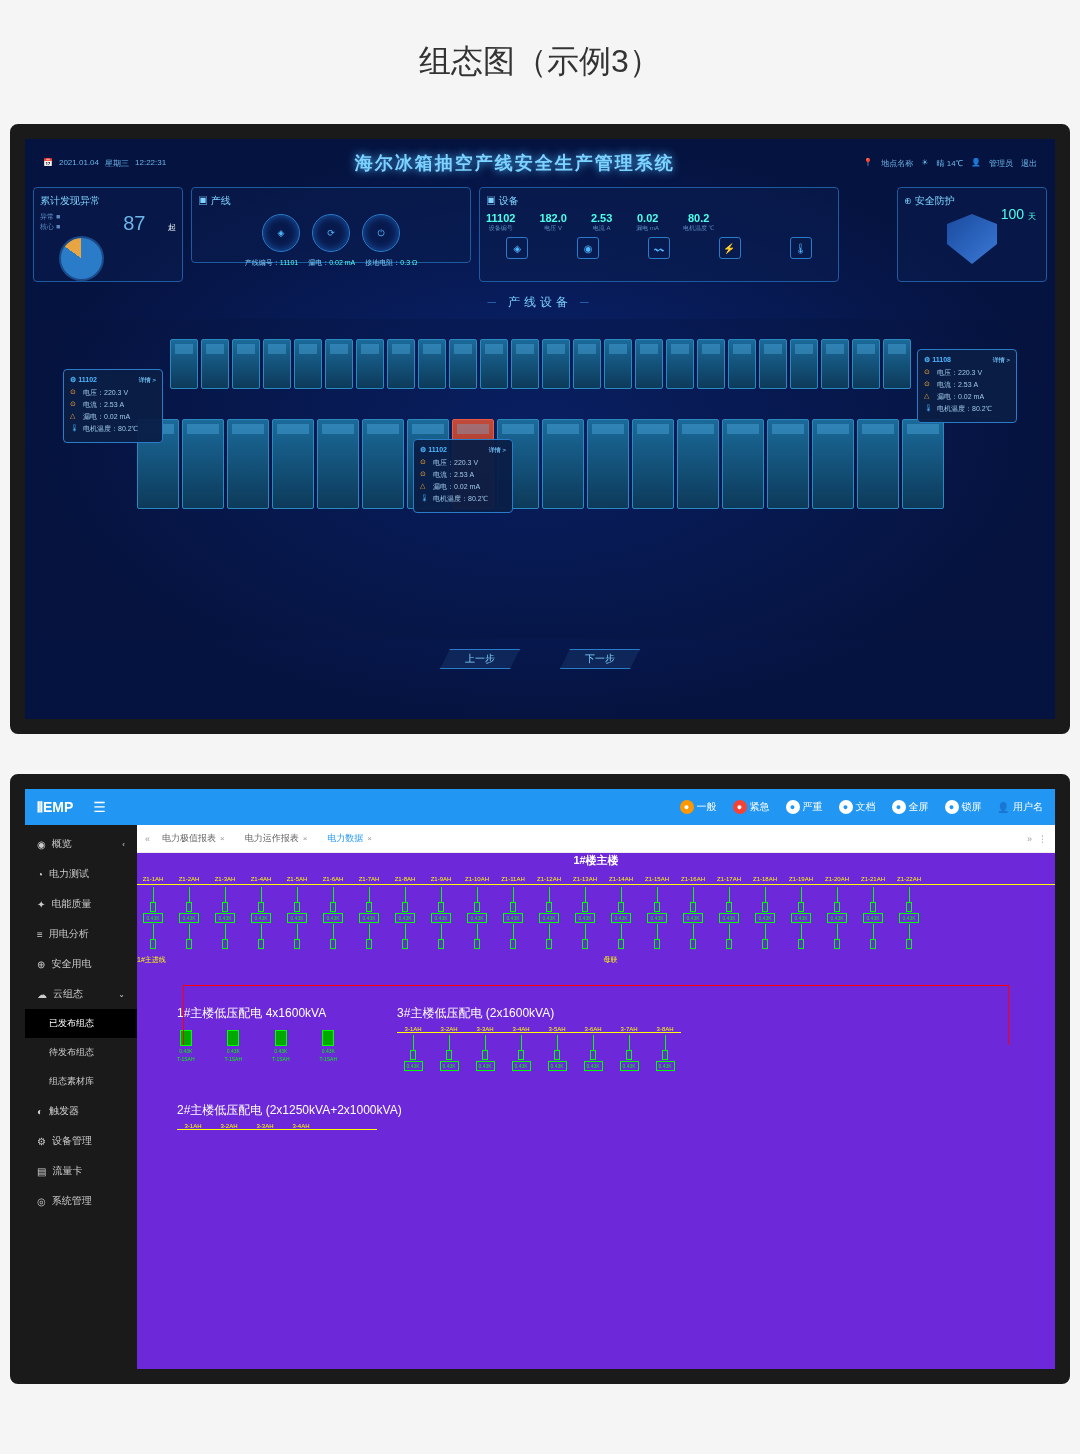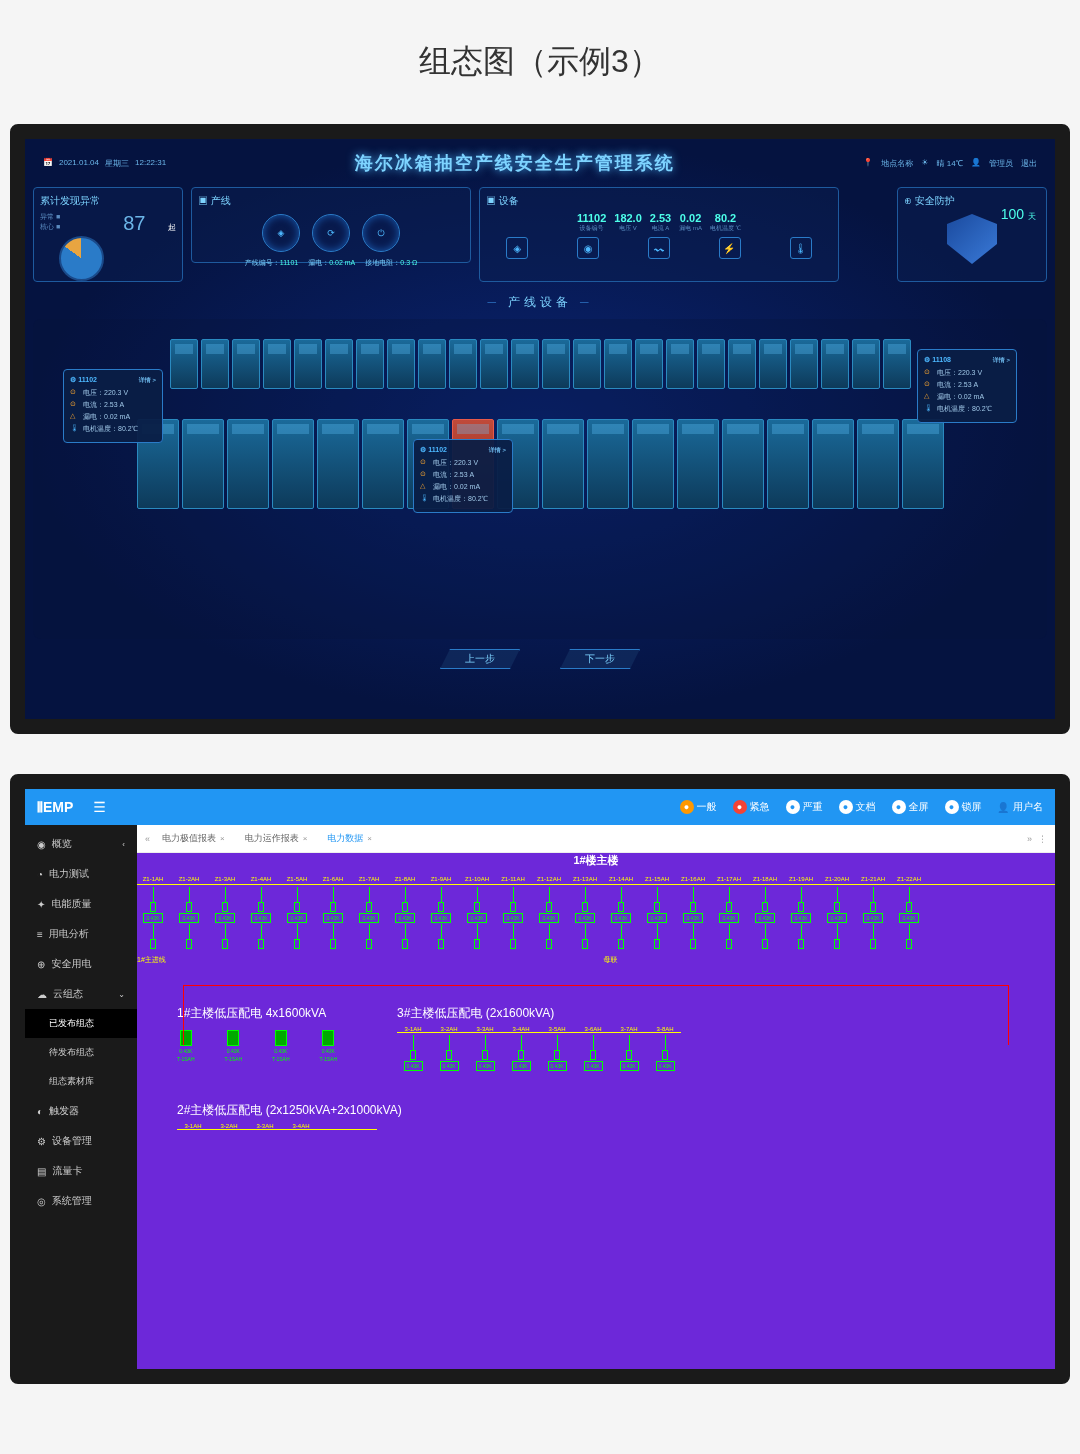--- a/index.html
+++ b/index.html
@@ -19,21 +19,21 @@
 .p1{width:150px;height:95px}
 .p2{width:280px;height:76px}
 .p3{width:360px;height:95px}
 .p4{width:150px;height:95px;margin-left:auto}
 .anomaly-count{font-size:20px;color:#6bb5e8;text-align:right;margin-right:20px}
 .anomaly-sub{font-size:7px;color:#5a8bc0}
 .pie-chart{width:45px;height:45px;border-radius:50%;background:conic-gradient(#2a7bc8 0 85%,#e8a541 85% 100%);margin:4px auto;border:2px solid #1a4a8a}
 .icon-row{display:flex;gap:12px;justify-content:center;margin-top:6px}
 .circle-icon{width:38px;height:38px;border:1px solid #2a7bc8;border-radius:50%;display:flex;align-items:center;justify-content:center;color:#4db8ff;box-shadow:0 0 8px #1a5ab0 inset}
 .p2-bottom{display:flex;gap:10px;font-size:7px;color:#7dd3ff;margin-top:6px;justify-content:center}
-.metric-row{display:flex;gap:8px;justify-content:center}
+.metric-row{display:flex;gap:24px;justify-content:flex-start}
 .metric{text-align:center}
 .metric-val{font-size:11px;color:#4dffea;font-weight:bold}
 .metric-label{font-size:6px;color:#5a8bc0}
 .mini-icon-row{display:flex;gap:8px;justify-content:space-around;margin-top:4px}
 .mini-icon{width:22px;height:22px;border:1px solid #2a7bc8;border-radius:3px;display:flex;align-items:center;justify-content:center;color:#4db8ff;font-size:10px}
 .shield{width:50px;height:50px;margin:6px auto;position:relative}
 .shield::before{content:"⚡";position:absolute;font-size:22px;left:50%;top:50%;transform:translate(-50%,-50%);color:#6bd6ff}
 .shield-bg{width:100%;height:100%;background:linear-gradient(135deg,#1a4a9e,#3a7ad8);clip-path:polygon(50% 0,100% 20%,100% 60%,50% 100%,0 60%,0 20%);box-shadow:0 0 15px #3a7ad8}
 .days-box{color:#4dffea;font-size:14px;text-align:center;position:absolute;right:10px;top:18px}
 .scada-subtitle{text-align:center;color:#7dd3ff;font-size:12px;margin:12px 0 8px;letter-spacing:4px}

